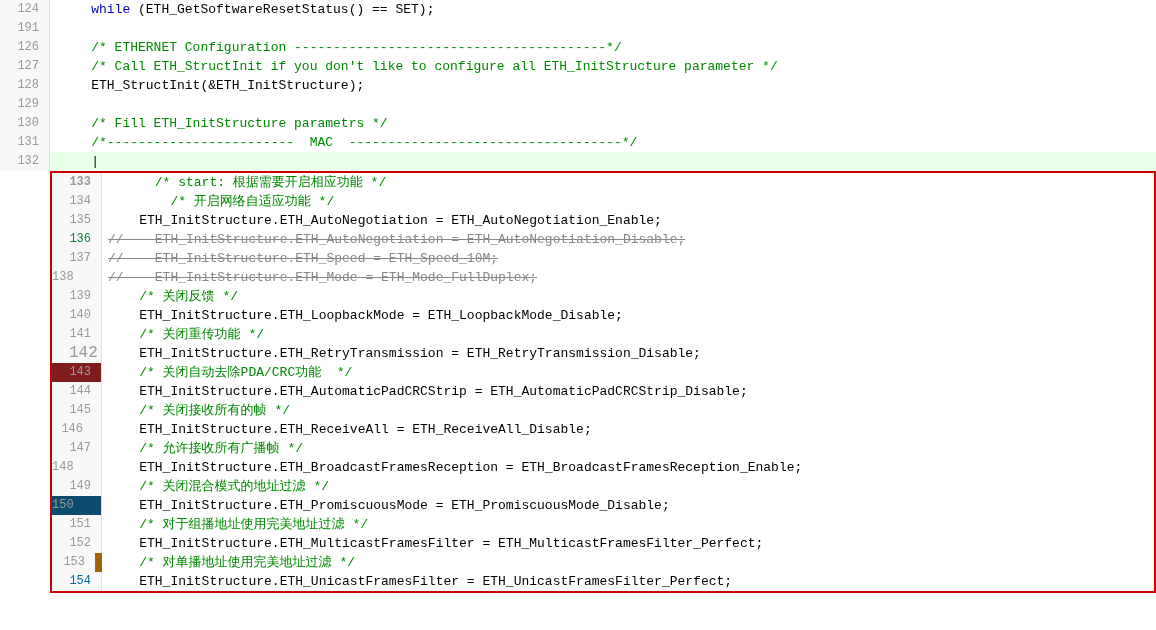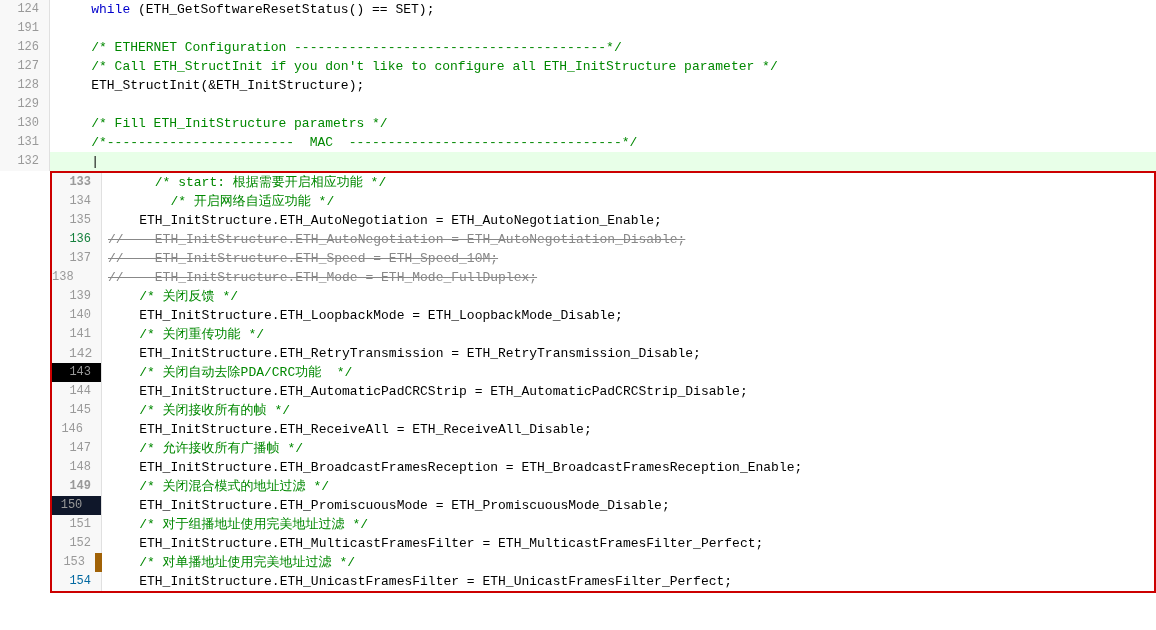--- a/index.html
+++ b/index.html
@@ -134,53 +134,53 @@
     </div>
     <div class="code-line">
       <div class="line-number" style="width:50px;min-width:50px;text-align:right;padding-right:10px;color:#999;background:#f8f8f8;border-right:1px solid #e0e0e0;font-size:12px;line-height:19px;">140</div>
       <div class="inner-content"><span style="color:#000000;">    ETH_InitStructure.ETH_LoopbackMode = ETH_LoopbackMode_Disable;</span></div>
     </div>
     <div class="code-line">
       <div class="line-number" style="width:50px;min-width:50px;text-align:right;padding-right:10px;color:#999;background:#f8f8f8;border-right:1px solid #e0e0e0;font-size:12px;line-height:19px;">141</div>
       <div class="inner-content"><span style="color:#008800;">    /* 关闭重传功能 */</span></div>
     </div>
     <div class="code-line">
-      <div class="line-number" style="width:50px;min-width:50px;text-align:right;padding-right:10px;color:#999;background:#f8f8f8;border-right:1px solid #e0e0e0;font-size:13px;line-height:19px;padding-left:17px;">142</div>
+      <div class="line-number" style="width:50px;min-width:50px;text-align:right;padding-right:10px;color:#999;background:#f8f8f8;border-right:1px solid #e0e0e0;font-size:16px;line-height:19px;padding-left:17px;">142</div>
       <div class="inner-content"><span style="color:#000000;">    ETH_InitStructure.ETH_RetryTransmission = ETH_RetryTransmission_Disable;</span></div>
     </div>
     <div class="code-line">
-      <div class="line-number" style="width:50px;min-width:50px;text-align:right;padding-right:10px;color:#999;background:#000000;border-right:1px solid #e0e0e0;font-size:12px;line-height:19px;">143</div>
+      <div class="line-number" style="width:50px;min-width:50px;text-align:right;padding-right:10px;color:#999;background:#7f1d1d;border-right:1px solid #e0e0e0;font-size:12px;line-height:19px;">143</div>
       <div class="inner-content"><span style="color:#008800;">    /* 关闭自动去除PDA/CRC功能  */</span></div>
     </div>
     <div class="code-line">
       <div class="line-number" style="width:50px;min-width:50px;text-align:right;padding-right:10px;color:#999;background:#f8f8f8;border-right:1px solid #e0e0e0;font-size:12px;line-height:19px;">144</div>
       <div class="inner-content"><span style="color:#000000;">    ETH_InitStructure.ETH_AutomaticPadCRCStrip = ETH_AutomaticPadCRCStrip_Disable;</span></div>
     </div>
     <div class="code-line">
       <div class="line-number" style="width:50px;min-width:50px;text-align:right;padding-right:10px;color:#999;background:#f8f8f8;border-right:1px solid #e0e0e0;font-size:12px;line-height:19px;">145</div>
       <div class="inner-content"><span style="color:#008800;">    /* 关闭接收所有的帧 */</span></div>
     </div>
     <div class="code-line">
       <div class="line-number" style="width:50px;min-width:50px;text-align:right;padding-right:18px;color:#999;background:#f8f8f8;border-right:1px solid #e0e0e0;font-size:12px;line-height:19px;">146</div>
       <div class="inner-content"><span style="color:#000000;">    ETH_InitStructure.ETH_ReceiveAll = ETH_ReceiveAll_Disable;</span></div>
     </div>
     <div class="code-line">
       <div class="line-number" style="width:50px;min-width:50px;text-align:right;padding-right:10px;color:#999;background:#f8f8f8;border-right:1px solid #e0e0e0;font-size:12px;line-height:19px;">147</div>
       <div class="inner-content"><span style="color:#008800;">    /* 允许接收所有广播帧 */</span></div>
     </div>
     <div class="code-line">
-      <div class="line-number" style="width:50px;min-width:50px;text-align:right;padding-right:10px;color:#999;background:#f8f8f8;border-right:1px solid #e0e0e0;font-size:12px;line-height:19px;">148</div>
+      <div class="line-number" style="width:50px;min-width:50px;text-align:left;padding-right:10px;color:#999;background:#f8f8f8;border-right:1px solid #e0e0e0;font-size:12px;line-height:19px;">148</div>
       <div class="inner-content"><span style="color:#000000;">    ETH_InitStructure.ETH_BroadcastFramesReception = ETH_BroadcastFramesReception_Enable;</span></div>
     </div>
     <div class="code-line">
-      <div class="line-number" style="width:50px;min-width:50px;text-align:right;padding-right:10px;color:#999;background:#f8f8f8;border-right:1px solid #e0e0e0;font-size:12px;line-height:19px;font-weight:bold;">149</div>
+      <div class="line-number" style="width:50px;min-width:50px;text-align:right;padding-right:10px;color:#999;background:#f8f8f8;border-right:1px solid #e0e0e0;font-size:12px;line-height:19px;">149</div>
       <div class="inner-content"><span style="color:#008800;">    /* 关闭混合模式的地址过滤 */</span></div>
     </div>
     <div class="code-line">
-      <div class="line-number" style="width:50px;min-width:50px;text-align:center;padding-right:10px;color:#999;background:#0f172a;border-right:1px solid #e0e0e0;font-size:12px;line-height:19px;">150</div>
+      <div class="line-number" style="width:50px;min-width:50px;text-align:left;padding-right:10px;color:#999;background:#0c4a6e;border-right:1px solid #e0e0e0;font-size:12px;line-height:19px;">150</div>
       <div class="inner-content"><span style="color:#000000;">    ETH_InitStructure.ETH_PromiscuousMode = ETH_PromiscuousMode_Disable;</span></div>
     </div>
     <div class="code-line">
       <div class="line-number" style="width:50px;min-width:50px;text-align:right;padding-right:10px;color:#999;background:#f8f8f8;border-right:1px solid #e0e0e0;font-size:12px;line-height:19px;">151</div>
       <div class="inner-content"><span style="color:#008800;">    /* 对于组播地址使用完美地址过滤 */</span></div>
     </div>
     <div class="code-line">
       <div class="line-number" style="width:50px;min-width:50px;text-align:right;padding-right:10px;color:#999;background:#f8f8f8;border-right:1px solid #e0e0e0;font-size:12px;line-height:19px;">152</div>
       <div class="inner-content"><span style="color:#000000;">    ETH_InitStructure.ETH_MulticastFramesFilter = ETH_MulticastFramesFilter_Perfect;</span></div>
     </div>

